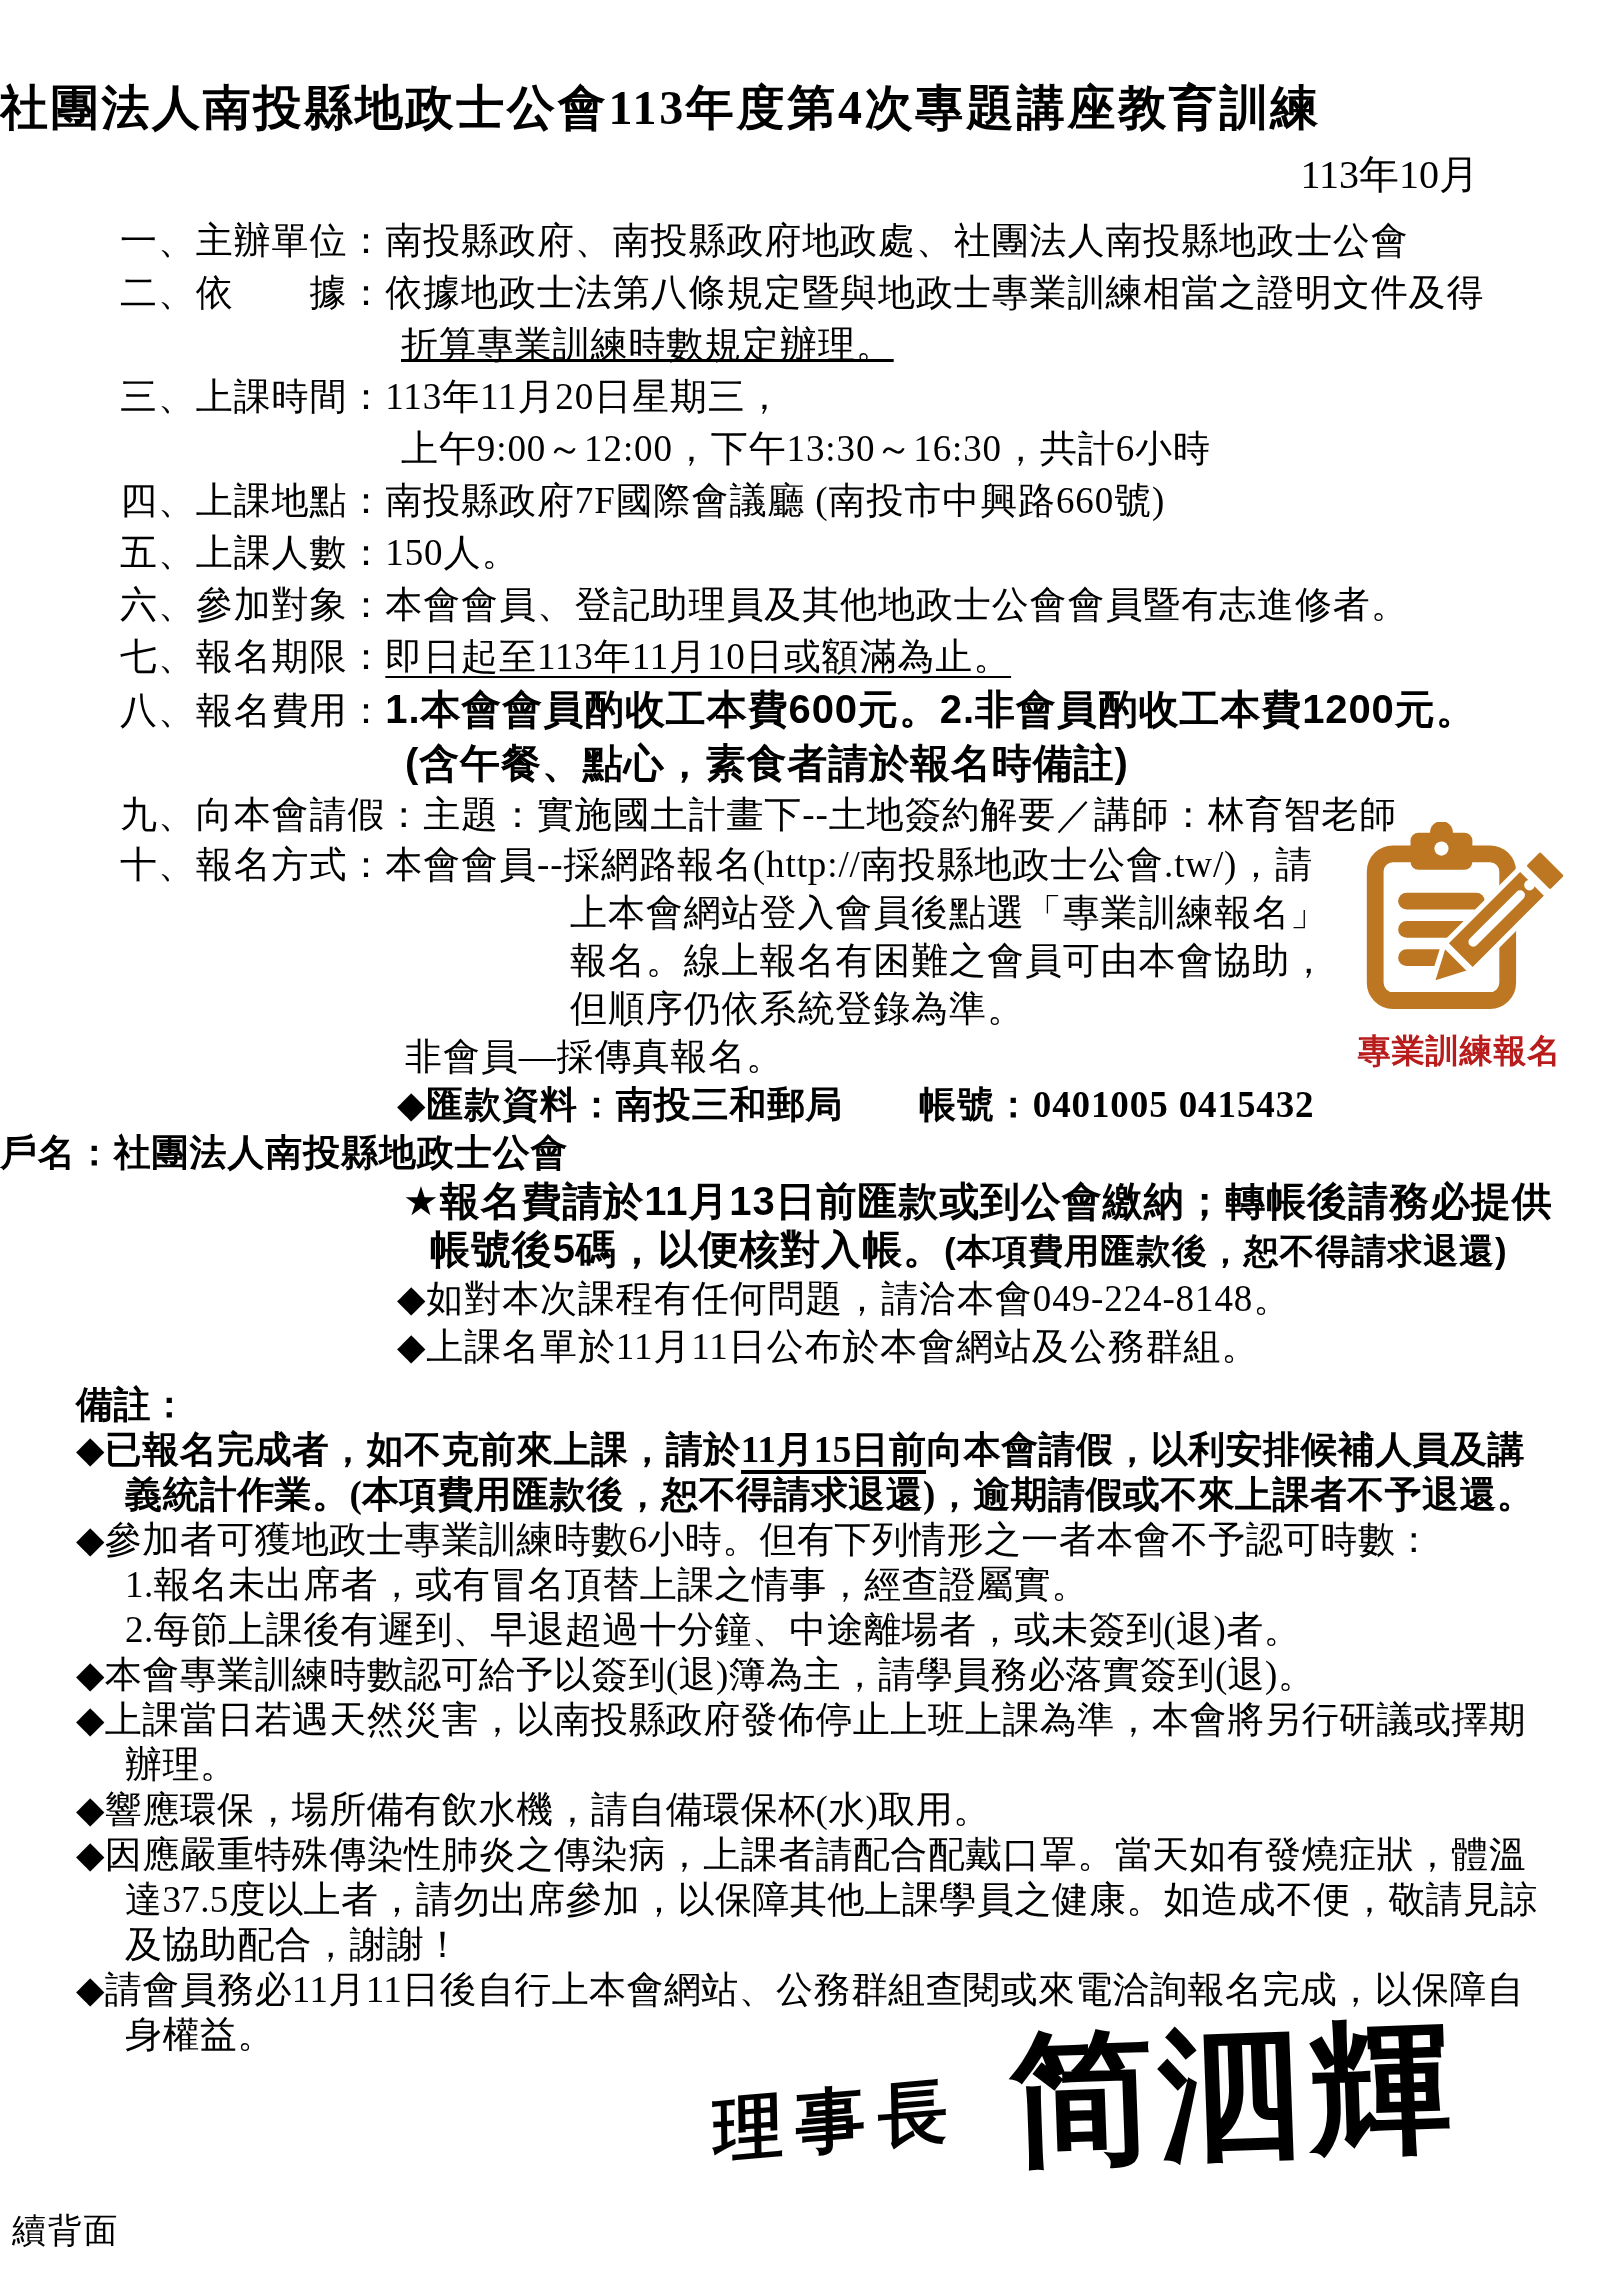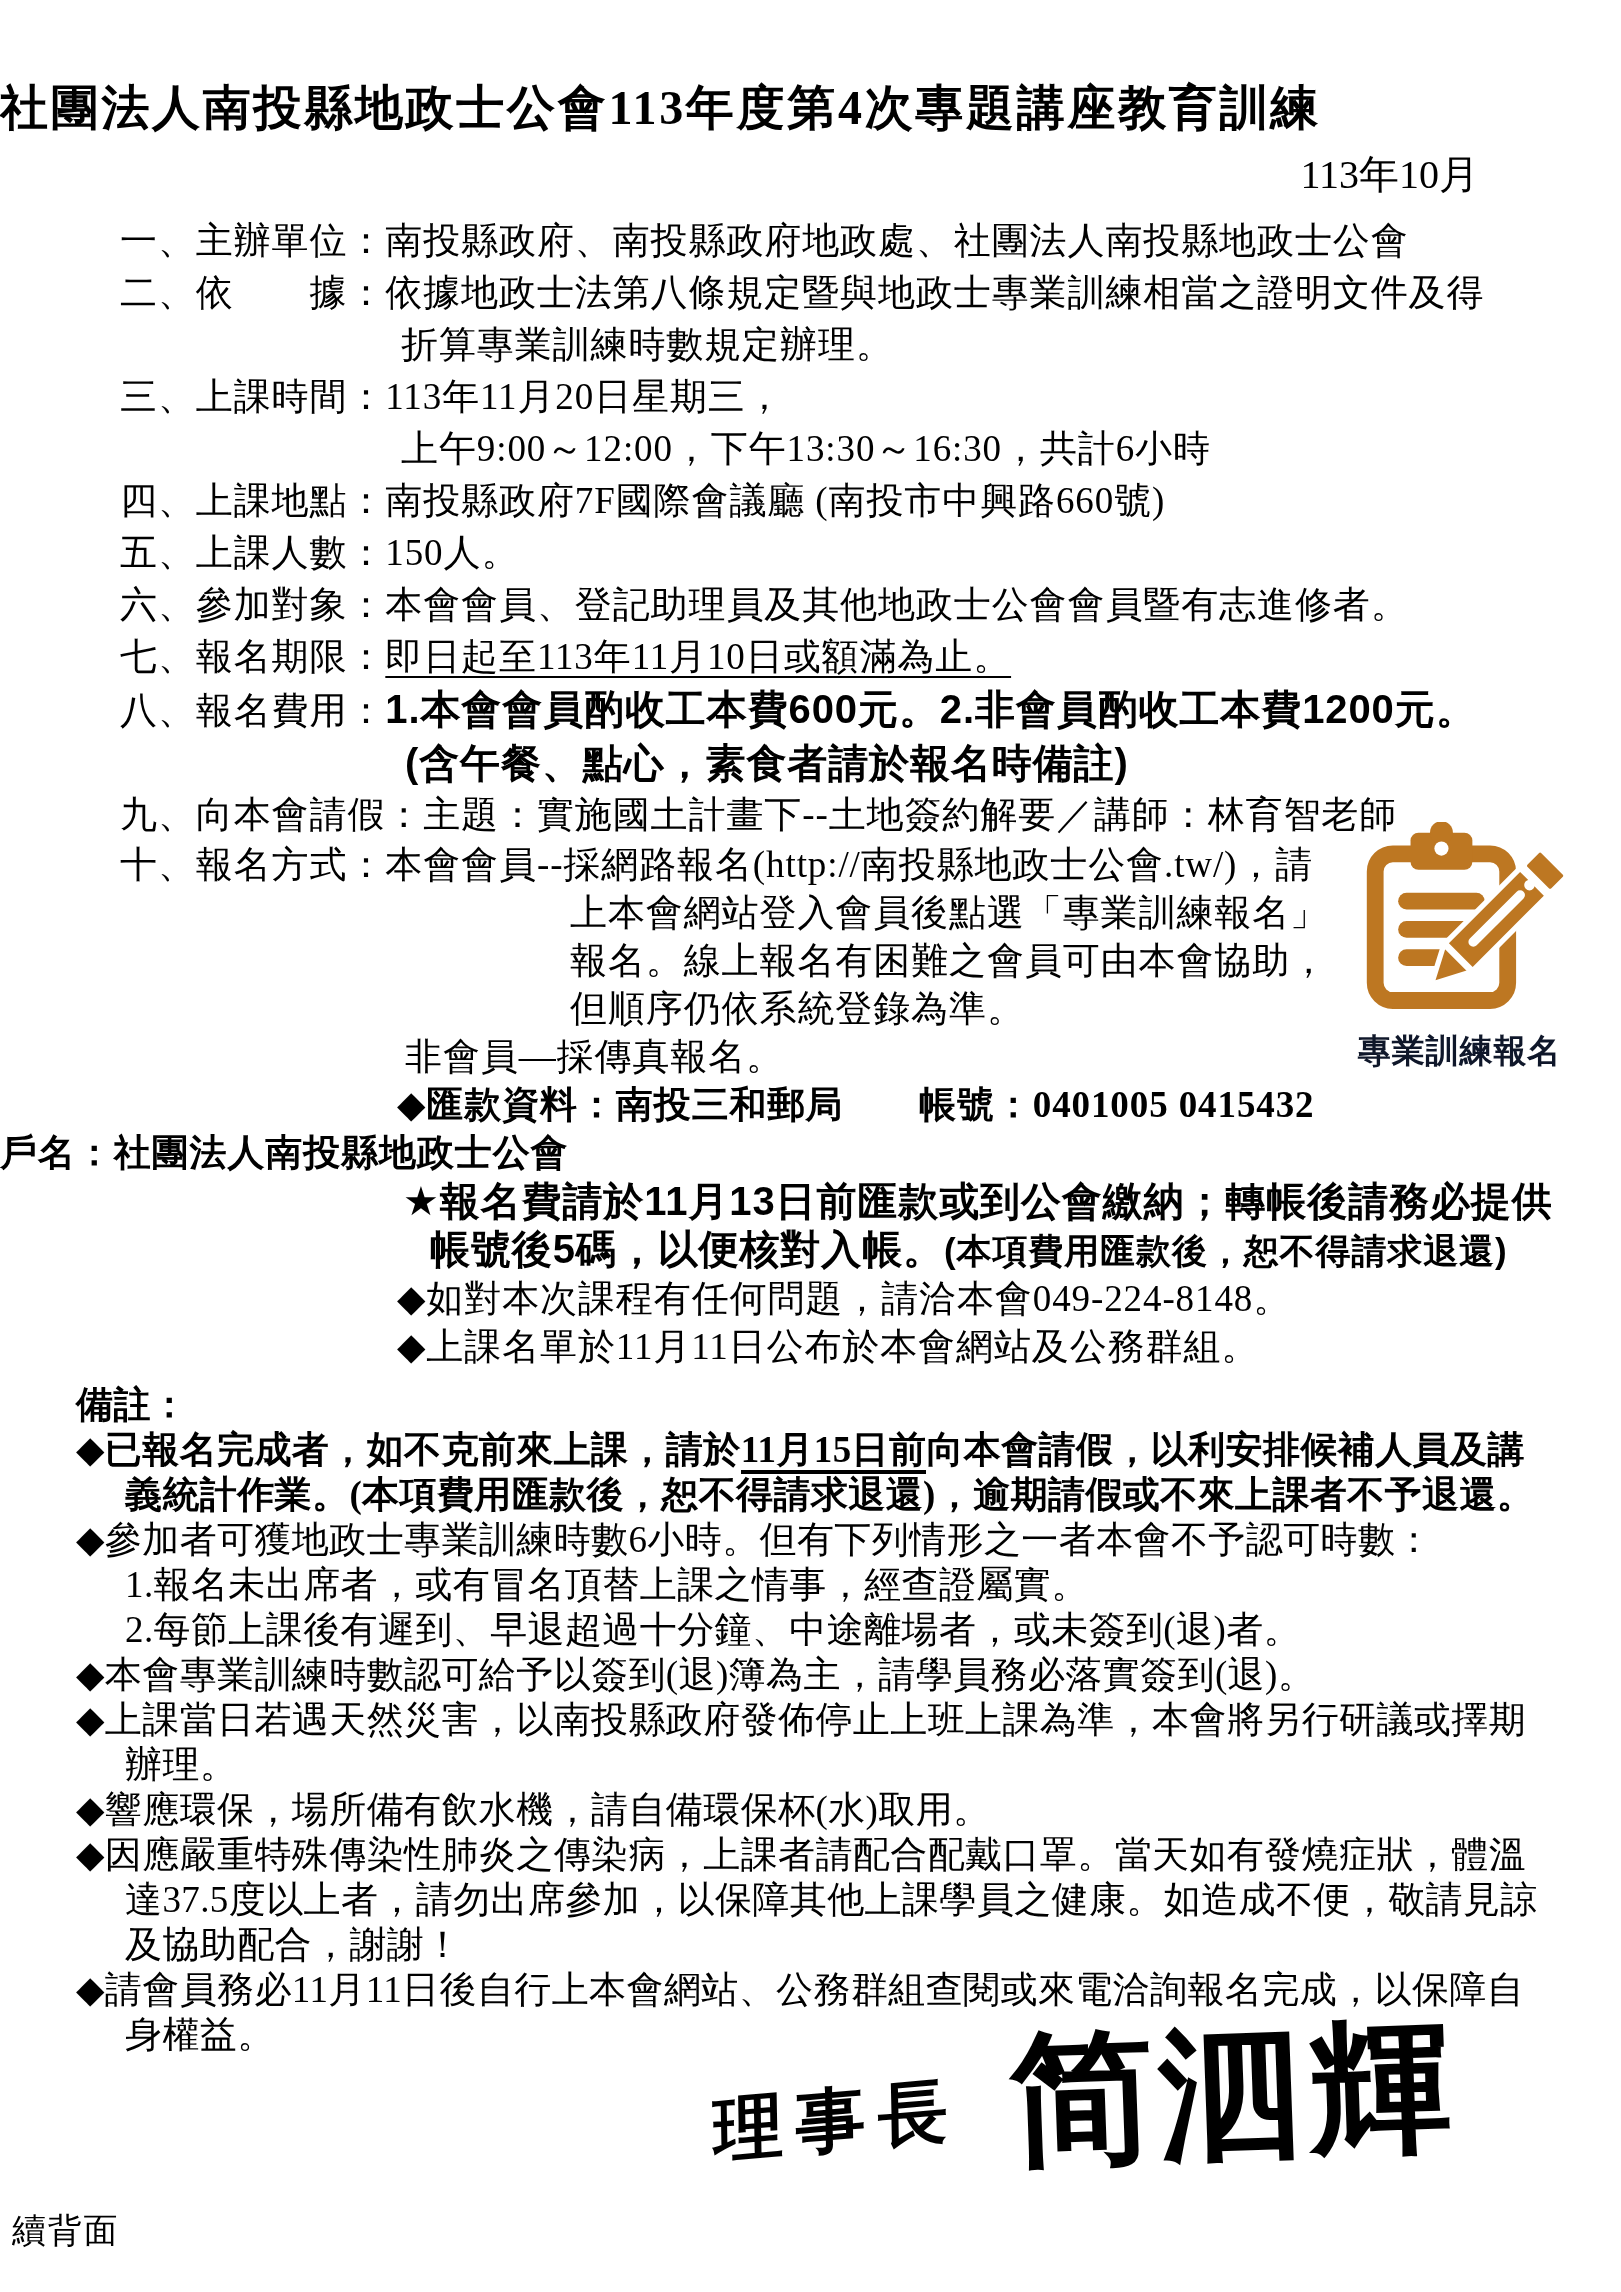--- a/index.html
+++ b/index.html
@@ -88,21 +88,21 @@
   <div class="title">社團法人南投縣地政士公會113年度第4次專題講座教育訓練</div>
   <div class="date-note">113年10月</div>
 
   <div class="body-block">
     <div class="ln ind0 lh60">
       <span>一、主辦單位：</span><span>南投縣政府、南投縣政府地政處、社團法人南投縣地政士公會</span>
     </div>
     <div class="ln ind0 lh60">
       <span>二、依　　據：</span><span>依據地政士法第八條規定暨與地政士專業訓練相當之證明文件及得</span>
     </div>
-    <div class="ln lh60" style="margin-left:401px;">折算專業訓練時數規定辦理。</div>
+    <div class="ln lh60" style="margin-left:401px;text-decoration:underline;">折算專業訓練時數規定辦理。</div>
     <div class="ln ind0 lh60">
       <span>三、上課時間：</span><span>113年11月20日星期三，</span>
     </div>
     <div class="ln lh60" style="margin-left:401px;">上午9:00～12:00，下午13:30～16:30，共計6小時</div>
     <div class="ln ind0 lh60">
       <span>四、上課地點：</span><span>南投縣政府7F國際會議廳 (南投市中興路660號)</span>
     </div>
     <div class="ln ind0 lh60">
       <span>五、上課人數：</span><span>150人。</span>
     </div>
@@ -171,21 +171,21 @@
         </g>
         <g transform="rotate(45 152 118)">
           <rect x="131" y="14" width="44" height="28" rx="5" fill="#bd7722" stroke="#ffffff" stroke-width="6"></rect>
           <rect x="131" y="46" width="44" height="120" rx="3" fill="#bd7722" stroke="#ffffff" stroke-width="6"></rect>
           <rect x="147" y="62" width="11" height="86" rx="5.5" fill="#ffffff"></rect>
           <circle cx="152" cy="52" r="6" fill="#ffffff"></circle>
           <polygon points="131,168 175,168 153,210" fill="#bd7722" stroke="#ffffff" stroke-width="6"></polygon>
         </g>
       </svg>
     </span>
-    <div class="badge-label" style="color:#0f172a;">專業訓練報名</div>
+    <div class="badge-label" style="color:#b91c1c;">專業訓練報名</div>
   </div>
 
   <div class="sig">
     <div class="sig-role">理事長</div>
     <div class="sig-name">简泗輝</div>
   </div>
 
   <div class="footer-note">續背面</div>
 
 </div>

